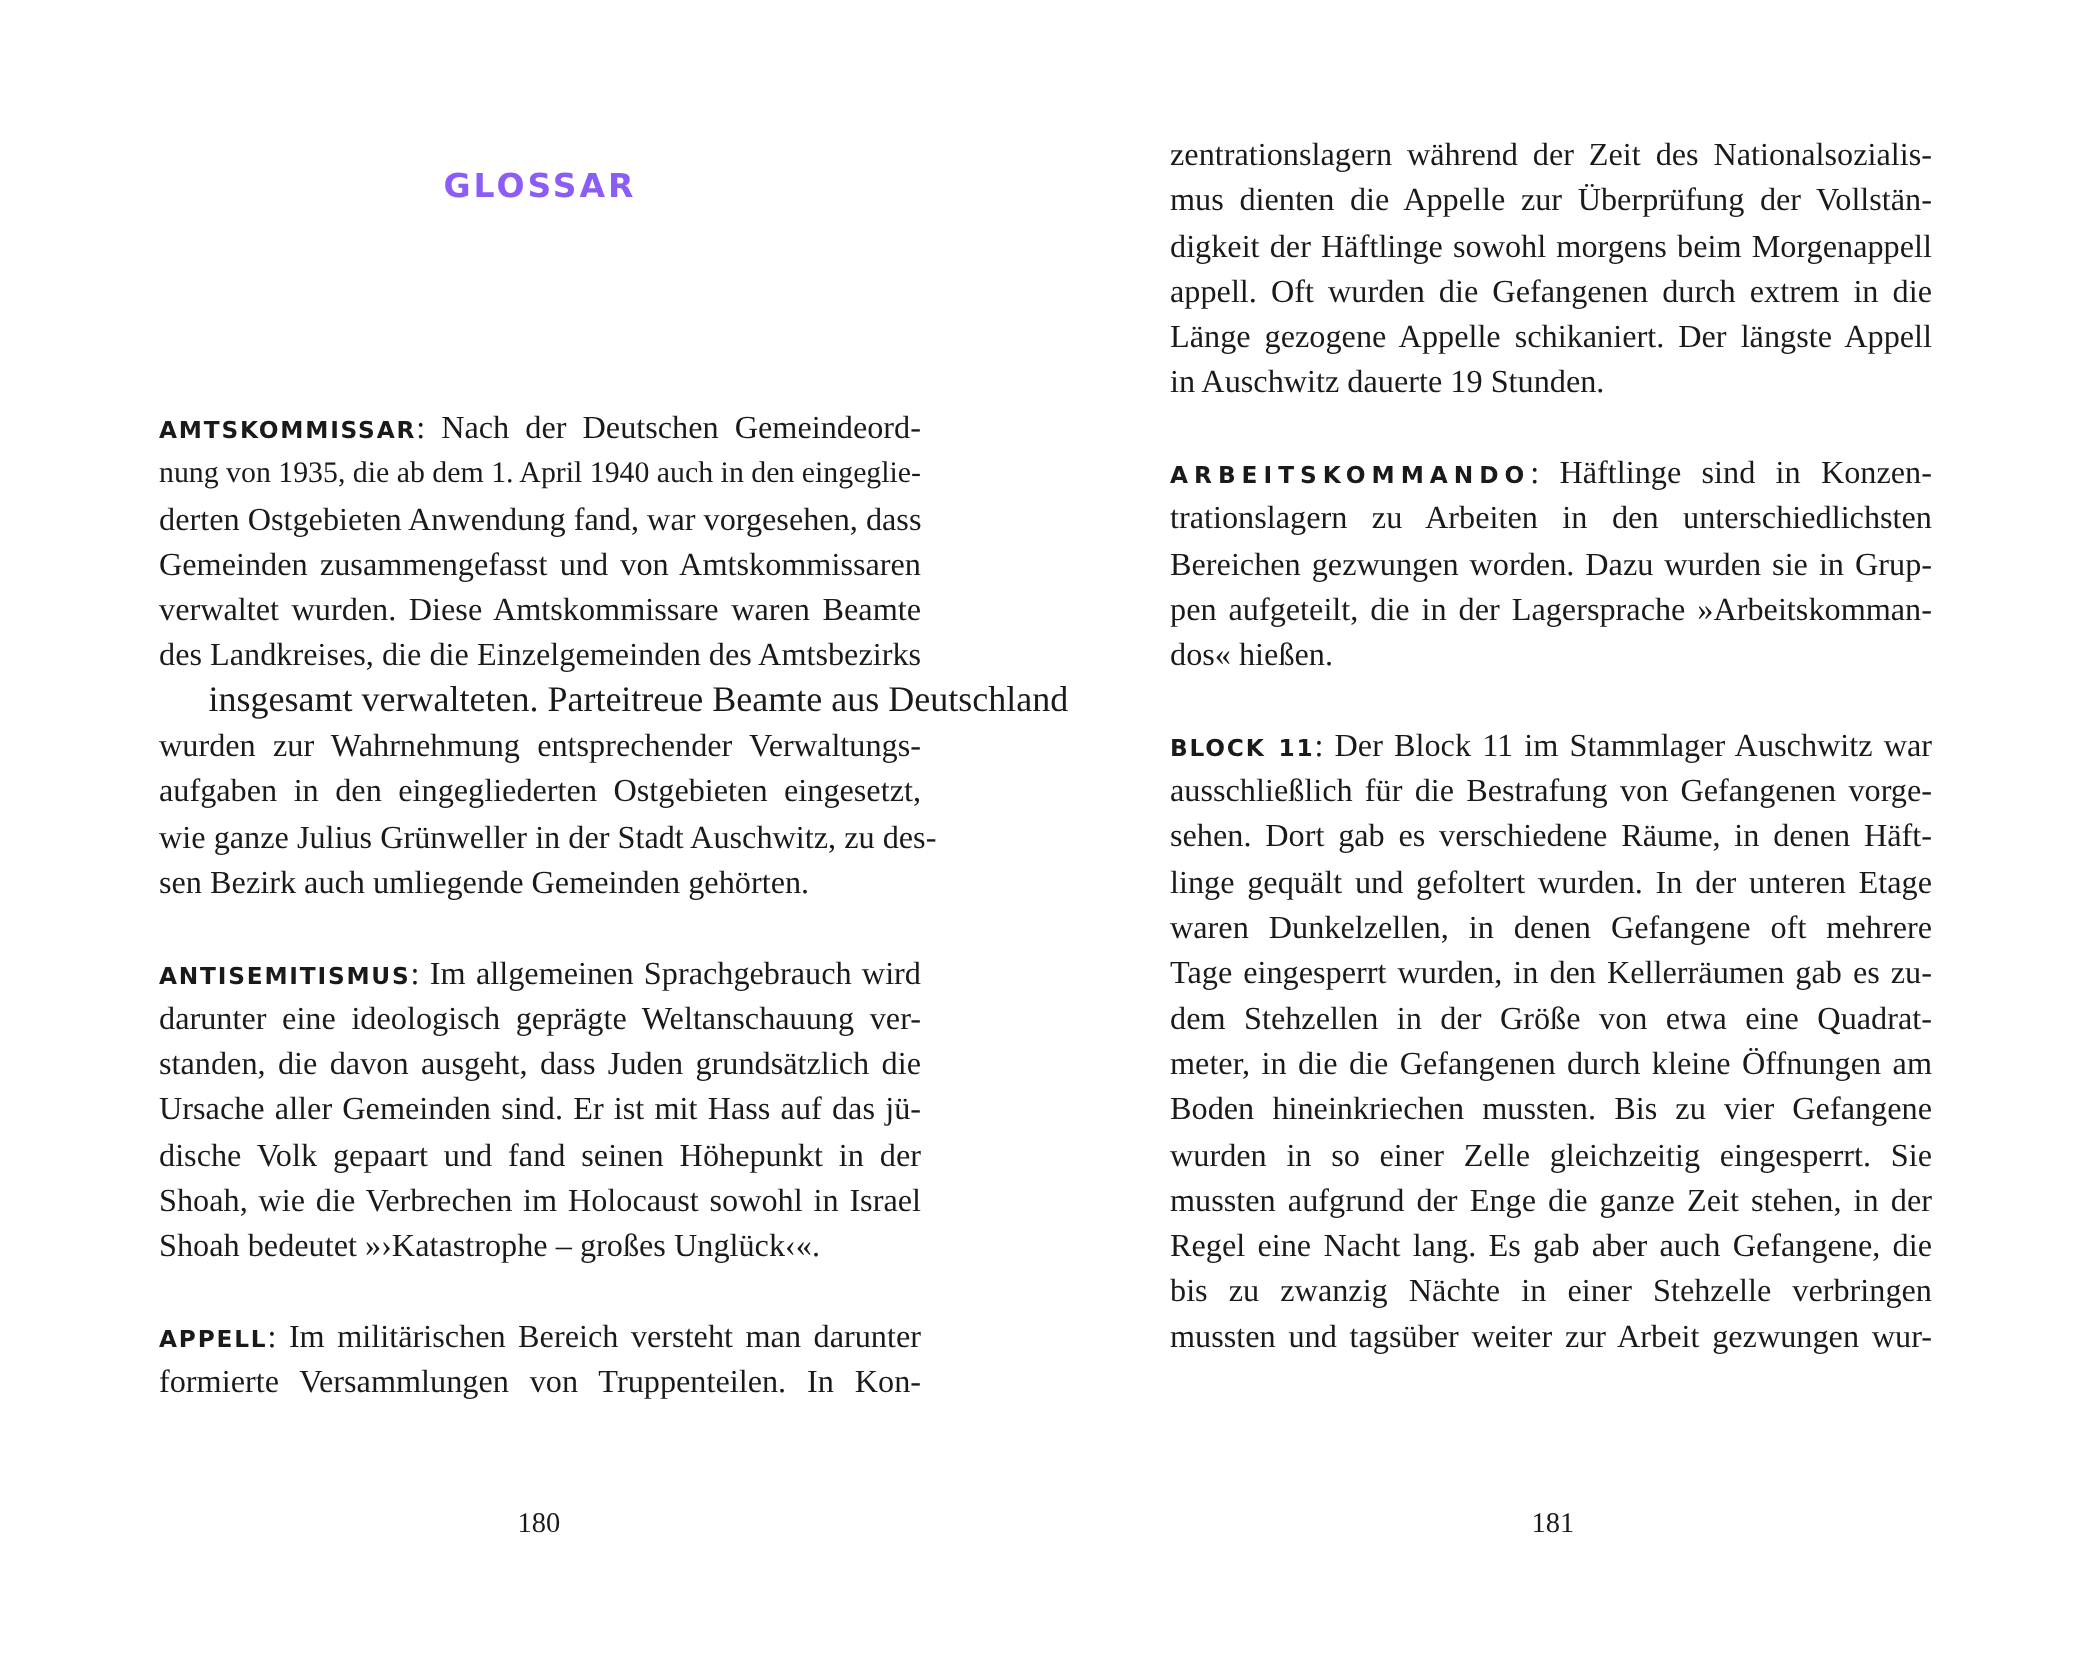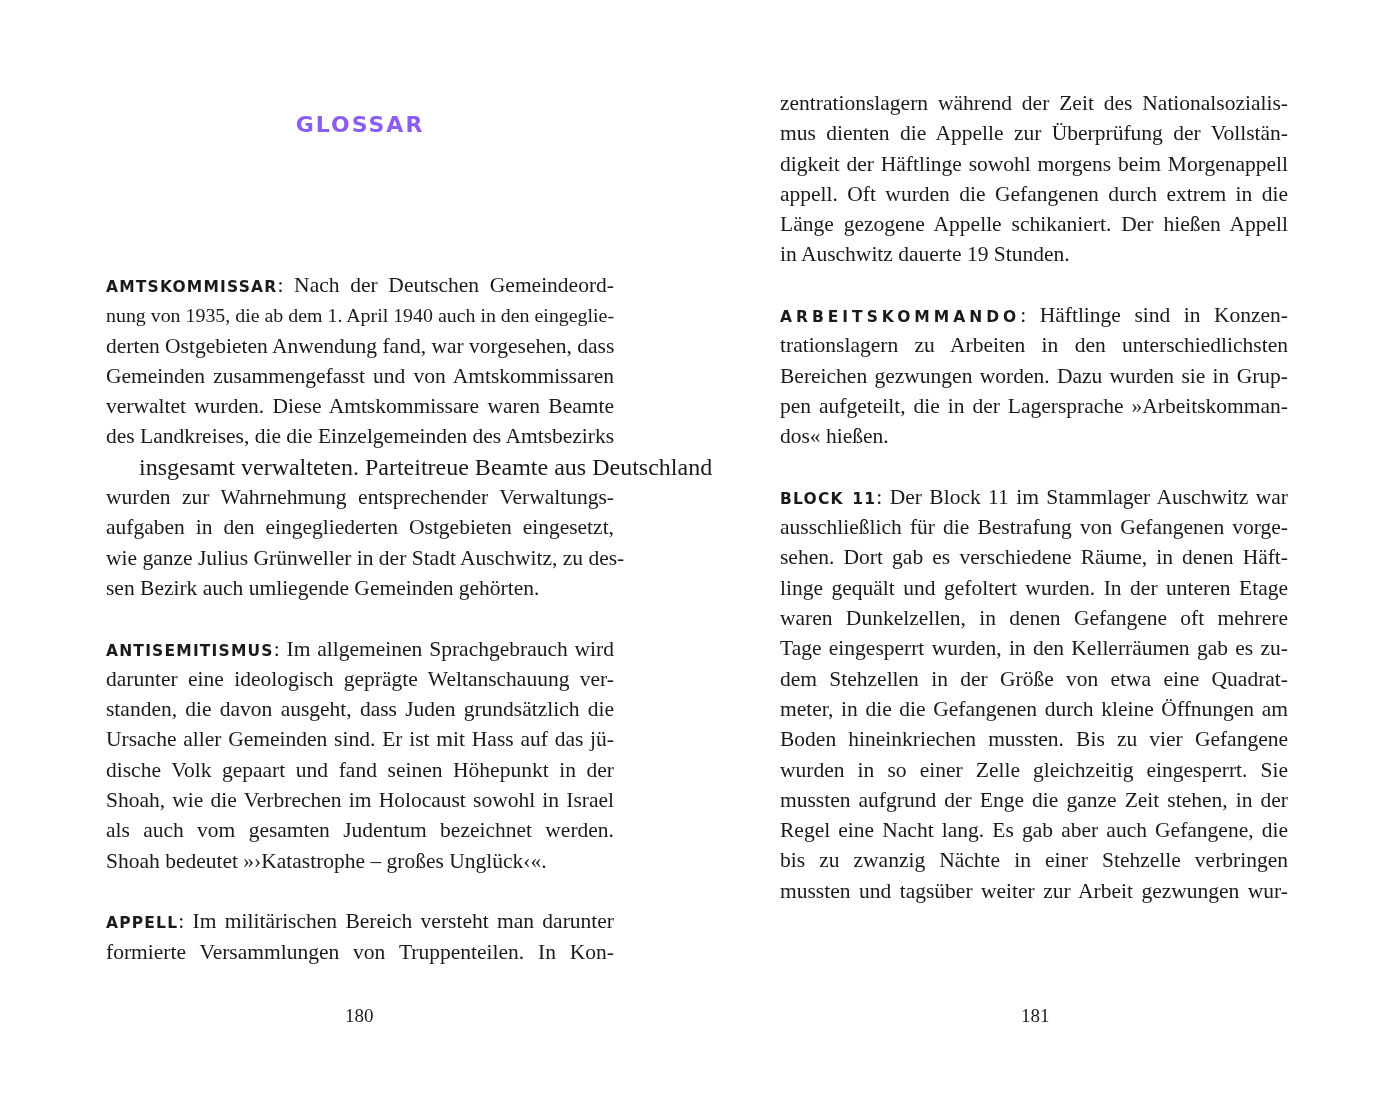--- a/index.html
+++ b/index.html
@@ -59,21 +59,20 @@
     </div>
     <div class="gap"></div>
 
     <div>
       <div class="line"><span class="term">ANTISEMITISMUS</span><span>: Im allgemeinen Sprachgebrauch wird</span></div>
       <div class="line">darunter eine ideologisch geprägte Weltanschauung ver-</div>
       <div class="line">standen, die davon ausgeht, dass Juden grundsätzlich die</div>
       <div class="line">Ursache aller Gemeinden sind. Er ist mit Hass auf das jü-</div>
       <div class="line">dische Volk gepaart und fand seinen Höhepunkt in der</div>
       <div class="line">Shoah, wie die Verbrechen im Holocaust sowohl in Israel</div>
-      <div class="line">als auch vom gesamten Judentum bezeichnet werden.</div>
       <div class="line last">Shoah bedeutet »›Katastrophe – großes Unglück‹«.</div>
     </div>
     <div class="gap"></div>
 
     <div>
       <div class="line"><span class="term">APPELL</span><span>: Im militärischen Bereich versteht man darunter</span></div>
       <div class="line">formierte Versammlungen von Truppenteilen. In Kon-</div>
     </div>
   </div>
 
@@ -81,21 +80,21 @@
 </div>
 
 <div class="page page-right">
   <div class="col">
 
     <div>
       <div class="line">zentrationslagern während der Zeit des Nationalsozialis-</div>
       <div class="line">mus dienten die Appelle zur Überprüfung der Vollstän-</div>
       <div class="line">digkeit der Häftlinge sowohl morgens beim Morgenappell</div>
       <div class="line">appell. Oft wurden die Gefangenen durch extrem in die</div>
-      <div class="line">Länge gezogene Appelle schikaniert. Der hießen Appell</div>
+      <div class="line">Länge gezogene Appelle schikaniert. Der längste Appell</div>
       <div class="line last">in Auschwitz dauerte 19 Stunden.</div>
     </div>
     <div class="gap"></div>
 
     <div>
       <div class="line"><span class="term wide">ARBEITSKOMMANDO</span><span>:  Häftlinge sind in Konzen-</span></div>
       <div class="line">trationslagern zu Arbeiten in den unterschiedlichsten</div>
       <div class="line">Bereichen gezwungen worden. Dazu wurden sie in Grup-</div>
       <div class="line">pen aufgeteilt, die in der Lagersprache »Arbeitskomman-</div>
       <div class="line last">dos« hießen.</div>

